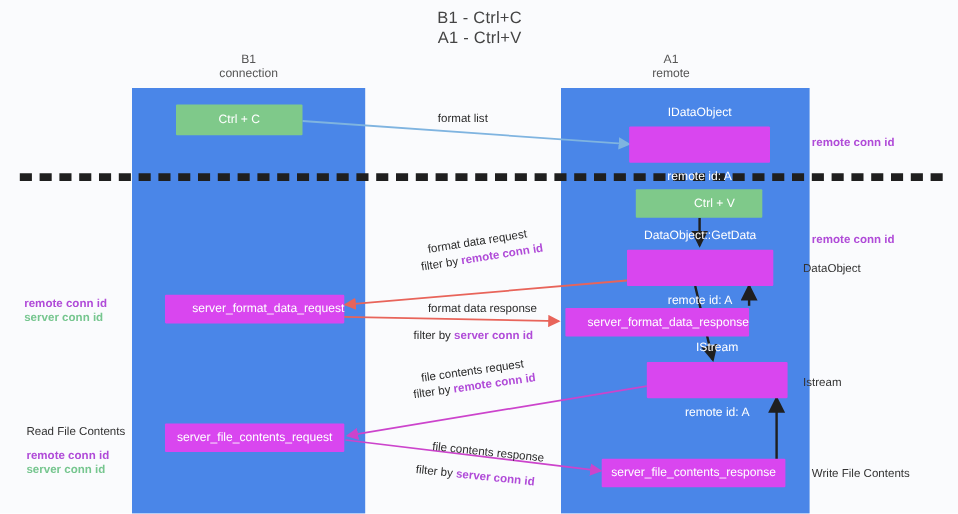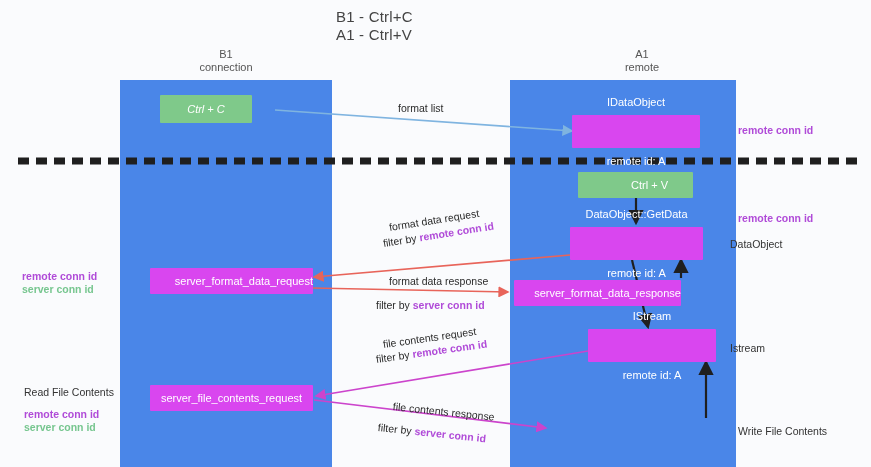--- a/index.html
+++ b/index.html
@@ -21,21 +21,21 @@
     width: 871px;
     height: 467px;
     pointer-events: none;
   }
   .col-band {
     position: absolute;
     background: #4a86e8;
   }
   .title-line {
     position: absolute;
-    text-align: left;
+    text-align: center;
     color: #444444;
     font-size: 15px;
     letter-spacing: 0.2px;
   }
   .col-head {
     position: absolute;
     text-align: center;
     color: #555555;
     font-size: 11px;
     line-height: 13px;
@@ -125,26 +125,26 @@
     <line x1="706" y1="418" x2="706" y2="362" stroke="#1f1f1f" stroke-width="2.2" marker-end="url(#ar-dark)"></line>
   </svg>
 
   <div class="title-line" style="left:336px; top:8px; width:200px;">B1 - Ctrl+C</div>
   <div class="title-line" style="left:336px; top:26px; width:200px;">A1 - Ctrl+V</div>
 
   <div class="col-head" style="left:166px; top:48px; width:120px;">
     <div>B1</div>
     <div>connection</div>
   </div>
-  <div class="col-head" style="left:582px; top:48px; width:120px;">
+  <div class="col-head" style="left:550px; top:48px; width:120px;">
     <div>A1</div>
     <div>remote</div>
   </div>
 
-  <div class="node green" style="left:160px; top:95px; width:92px; height:28px;font-style:italic;">
+  <div class="node green" style="left:160px; top:95px; width:115px; height:28px;">
     <div>Ctrl + C</div>
   </div>
 
   <div class="node orange" style="left:572px; top:115px; width:128px; height:33px;">
     <div>IDataObject</div>
     <div class="l2">remote id: A</div>
   </div>
 
   <div class="node green" style="left:578px; top:172px; width:115px; height:26px;padding-left:28px;">
     <div>Ctrl + V</div>
@@ -165,20 +165,23 @@
 
   <div class="node orange" style="left:588px; top:329px; width:128px; height:33px;">
     <div>IStream</div>
     <div class="l2">remote id: A</div>
   </div>
 
   <div class="node orange" style="left:150px; top:385px; width:163px; height:26px;">
     <div>server_file_contents_request</div>
   </div>
 
+  <div class="node orange" style="left:547px; top:417px; width:167px; height:26px;">
+    <div>server_file_contents_response</div>
+  </div>
 
   <div class="edge-label" style="left:398px; top:101px;">format list</div>
 
   <div class="edge-label rot-up" style="left:389px; top:220px;">format data request</div>
   <div class="edge-label rot-up" style="left:383px; top:236px;">
     <span>filter by </span><span class="kw-remote">remote conn id</span>
   </div>
 
   <div class="edge-label" style="left:389px; top:274px;">format data response</div>
   <div class="edge-label" style="left:376px; top:298px;">

